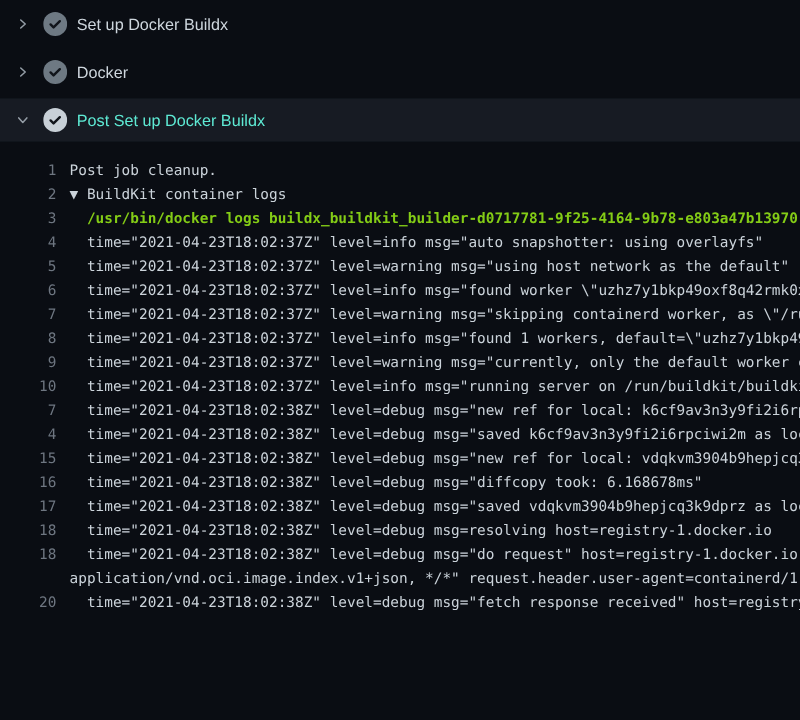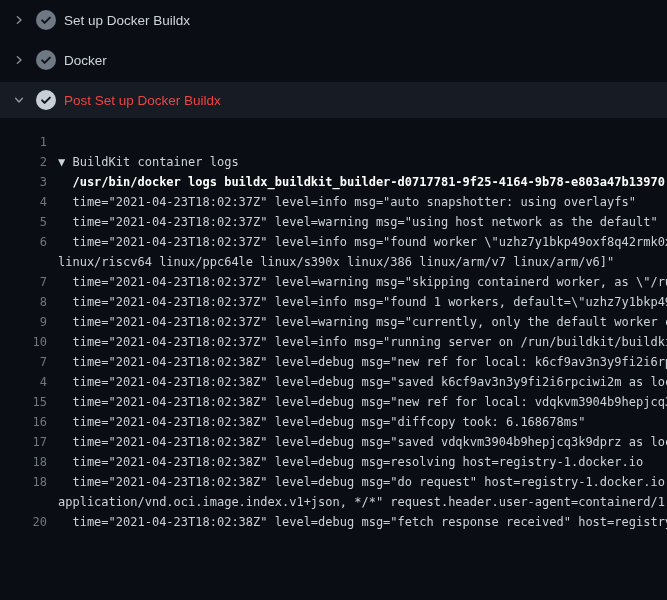--- a/index.html
+++ b/index.html
@@ -16,37 +16,37 @@
     display:flex;align-items:center;height:40px;
     padding:0 16px 0 13px;cursor:pointer;
     color:#ced6dd;font-size:13.5px;font-weight:400;
   }
   .step .chev{display:flex;width:12px;height:12px;margin-right:11px;color:#949da6;flex:none}
   .step .chev svg{display:block}
   .step.expanded .chev svg{transform:rotate(90deg)}
   .step .check{display:flex;width:20px;height:20px;margin-right:8px;flex:none}
   .cc{fill:#6e7983}
   .ck{fill:none;stroke:#11151b;stroke-width:1.6;stroke-linecap:round;stroke-linejoin:round}
-  .step.expanded{height:36px;margin:2px 0;background:#171b23;color:#ef4444;font-weight:500}
+  .step.expanded{height:36px;margin:2px 0;background:#171b23;color:#5eead4;font-weight:500}
   .step.expanded .cc{fill:#c8d0d7}
   .step-label{white-space:nowrap}
 
   
   .log{
     padding-top:12px;
     font-family:"DejaVu Sans Mono","Liberation Mono",monospace;
     font-size:12px;line-height:20px;color:#cbd3da;
   }
   .lrow{display:flex;height:20px;white-space:pre}
   .ln{
     margin-left:16px;width:31px;flex:none;text-align:right;
     color:#6e7681;cursor:pointer;
   }
   .lt{margin-left:11px;white-space:pre}
-  .lrow.cmd .lt{color:#ffffff;font-weight:bold}
+  .lrow.cmd .lt{color:#84cc16;font-weight:bold}
   .marker{color:#cbd3da}
 </style>
 </head>
 <body>
 
 <div class="panel">
   <div id="steps">
       <div class="step">
     <span class="chev">
       <svg width="12" height="12" viewBox="0 0 16 16">
@@ -86,44 +86,41 @@
         <circle class="cc" cx="8" cy="8" r="8"></circle>
         <path class="ck" d="M11.1 6.1 6.9 10.3 4.9 8.3"></path>
       </svg>
     </span>
     <span class="step-label">Post Set up Docker Buildx</span>
   </div>
     </div>
   <div id="log" class="log">
       <div class="lrow">
     <span class="ln">1</span>
+    <span class="lt"><span>Post job cleanup.</span></span>
   </div>
       <div class="lrow">
     <span class="ln">2</span>
     <span class="lt"><span class="marker">▼ </span><span>BuildKit container logs</span></span>
   </div>
       <div class="lrow cmd">
     <span class="ln">3</span>
     <span class="lt"><span>  /usr/bin/docker logs buildx_buildkit_builder-d0717781-9f25-4164-9b78-e803a47b13970</span></span>
   </div>
       <div class="lrow">
     <span class="ln">4</span>
     <span class="lt"><span>  time="2021-04-23T18:02:37Z" level=info msg="auto snapshotter: using overlayfs"</span></span>
   </div>
       <div class="lrow">
     <span class="ln">5</span>
     <span class="lt"><span>  time="2021-04-23T18:02:37Z" level=warning msg="using host network as the default"</span></span>
   </div>
       <div class="lrow">
     <span class="ln">6</span>
     <span class="lt"><span>  time="2021-04-23T18:02:37Z" level=info msg="found worker \"uzhz7y1bkp49oxf8q42rmk0xjl</span></span>
-  </div>
-      <div class="lrow">
-    <span class="ln"></span>
-    <span class="lt"><span>linux/riscv64 linux/ppc64le linux/s390x linux/386 linux/arm/v7 linux/arm/v6]"</span></span>
   </div>
       <div class="lrow">
     <span class="ln">7</span>
     <span class="lt"><span>  time="2021-04-23T18:02:37Z" level=warning msg="skipping containerd worker, as \"/run</span></span>
   </div>
       <div class="lrow">
     <span class="ln">8</span>
     <span class="lt"><span>  time="2021-04-23T18:02:37Z" level=info msg="found 1 workers, default=\"uzhz7y1bkp49ox</span></span>
   </div>
       <div class="lrow">

